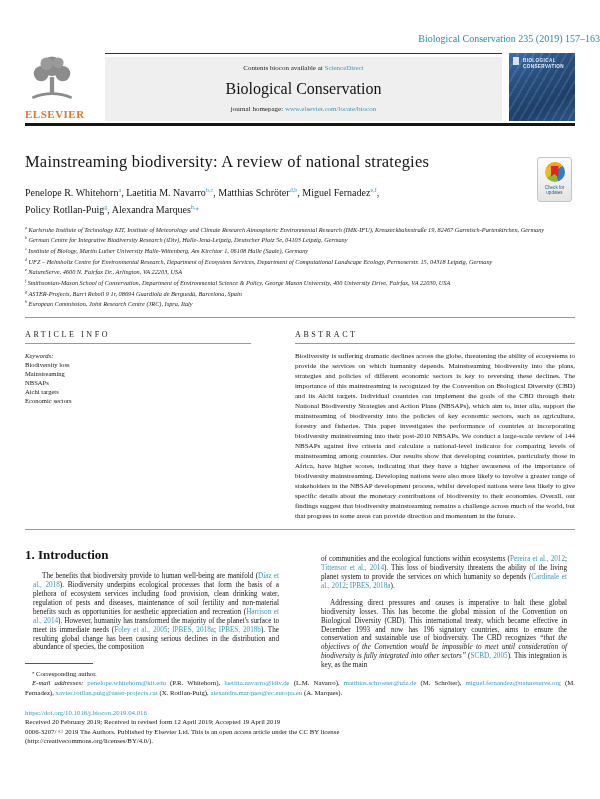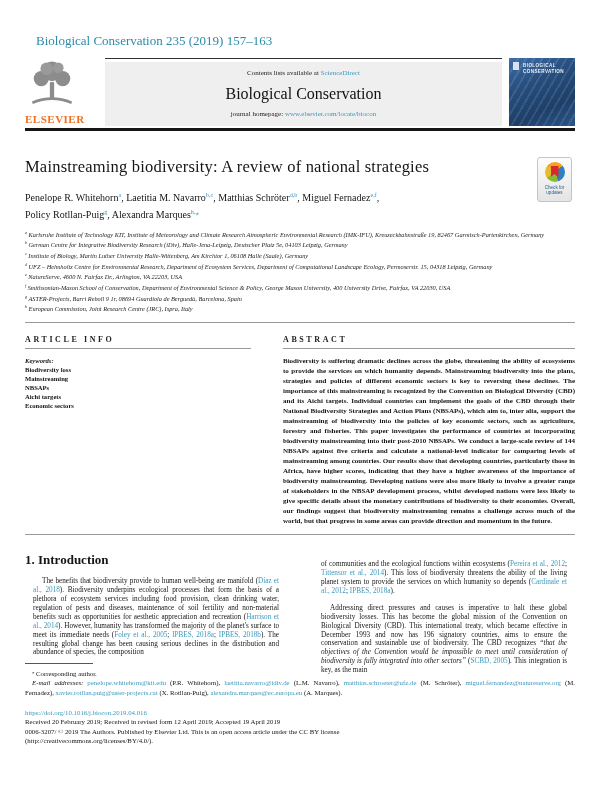--- a/index.html
+++ b/index.html
@@ -1,18 +1,18 @@
 <!DOCTYPE html>
 <html><head>
 <meta charset="utf-8">
 <style>
   html,body{margin:0;padding:0;background:#ffffff;}
   .page{position:relative;width:600px;height:799px;background:#fff;overflow:hidden;
         font-family:"Liberation Serif",serif;color:#151515;}
-  .citation{padding-top:33px;text-align:left;font-size:13px;color:#2b8aab;padding-left:36px;}
+  .citation{padding-top:33px;text-align:right;font-size:10px;color:#2b8aab;padding-left:36px;}
 
   .header-row{display:flex;margin:9px 25px 0 25px;align-items:stretch;}
   .logo-col{width:80px;display:flex;flex-direction:column;justify-content:flex-end;padding-bottom:1px;}
   .elsevier-text{font-size:11px;letter-spacing:.5px;color:#ee7023;font-weight:bold;margin-top:1px;}
   .center-col{flex:1;display:flex;flex-direction:column;}
   .center-rule{border-top:1px solid #333;}
   .gray-box{background:#efefef;margin-top:3px;flex:1;display:flex;flex-direction:column;justify-content:space-between;text-align:center;padding:7px 4px 8px 4px;}
   .contents-line{font-size:7px;color:#222;}
   .journal-name{font-size:16px;color:#111;}
   .homepage-line{font-size:7px;color:#222;}
@@ -23,21 +23,21 @@
   .cover-title{position:absolute;top:5px;left:14px;right:3px;font-size:4.6px;font-weight:bold;color:#e8eef5;letter-spacing:.4px;line-height:5.6px;font-family:"Liberation Sans",sans-serif;z-index:2;}
   .cover-chip{position:absolute;top:4px;left:4px;width:6px;height:8px;background:#d9e2ec;z-index:2;}
   .thick-rule{border-top:3.5px solid #161616;margin:2px 25px 0 25px;}
 
   .title{margin:26px 25px 0 25px;font-size:16.5px;letter-spacing:.2px;}
   .authors{margin:11px 25px 0 25px;font-size:10px;line-height:13.5px;}
   .affils{margin:7px 25px 0 25px;font-size:6.3px;font-style:italic;line-height:8.6px;color:#222;}
   .asup{vertical-align:super;font-size:62%;}
   .section-rule{border-top:1px solid #999;margin:8px 25px 0 25px;}
 
-  .info-abs{display:flex;gap:32px;margin:12px 25px 0 25px;font-weight:bold;}
+  .info-abs{display:flex;gap:44px;margin:12px 25px 0 25px;}
   .info-col{width:226px;flex:0 0 auto;}
   .abs-col{flex:1;}
   .col-heading{font-size:8px;letter-spacing:2.6px;color:#222;}
   .heading-rule{border-top:1px solid #999;margin:4px 0 7px 0;}
   .kw-label{font-size:6.6px;font-style:italic;line-height:9px;}
   .kw{font-size:6.6px;line-height:9px;}
   .abstract{font-size:7px;line-height:10px;text-align:justify;}
 
   .body-cols{display:flex;gap:26px;margin:17px 25px 0 25px;}
   .bcol{flex:1;min-width:0;}
@@ -86,21 +86,21 @@
           <circle cx="37" cy="11" r="6" fill="#9a9a9a"></circle>
           <rect x="27.6" y="27" width="4.8" height="18" fill="#8c8c8c"></rect>
           <path d="M8 50 Q30 41 52 50" stroke="#8c8c8c" stroke-width="3" fill="none"></path>
         </svg>
       </span>
       <div class="elsevier-text">ELSEVIER</div>
     </div>
     <div class="center-col">
       <div class="center-rule"></div>
       <div class="gray-box">
-        <div class="contents-line"><span>Contents lists available at </span><span class="seg-link">ScienceDirect</span></div>
+        <div class="contents-line"><span>Contents biocon available at </span><span class="seg-link">ScienceDirect</span></div>
         <div class="journal-name">Biological Conservation</div>
         <div class="homepage-line"><span>journal homepage: </span><span class="seg-link">www.elsevier.com/locate/biocon</span></div>
       </div>
     </div>
     <div class="cover-col">
       <div class="cover">
         <div class="cover-chip"></div>
         <div class="cover-title">BIOLOGICAL CONSERVATION</div>
       </div>
     </div>

